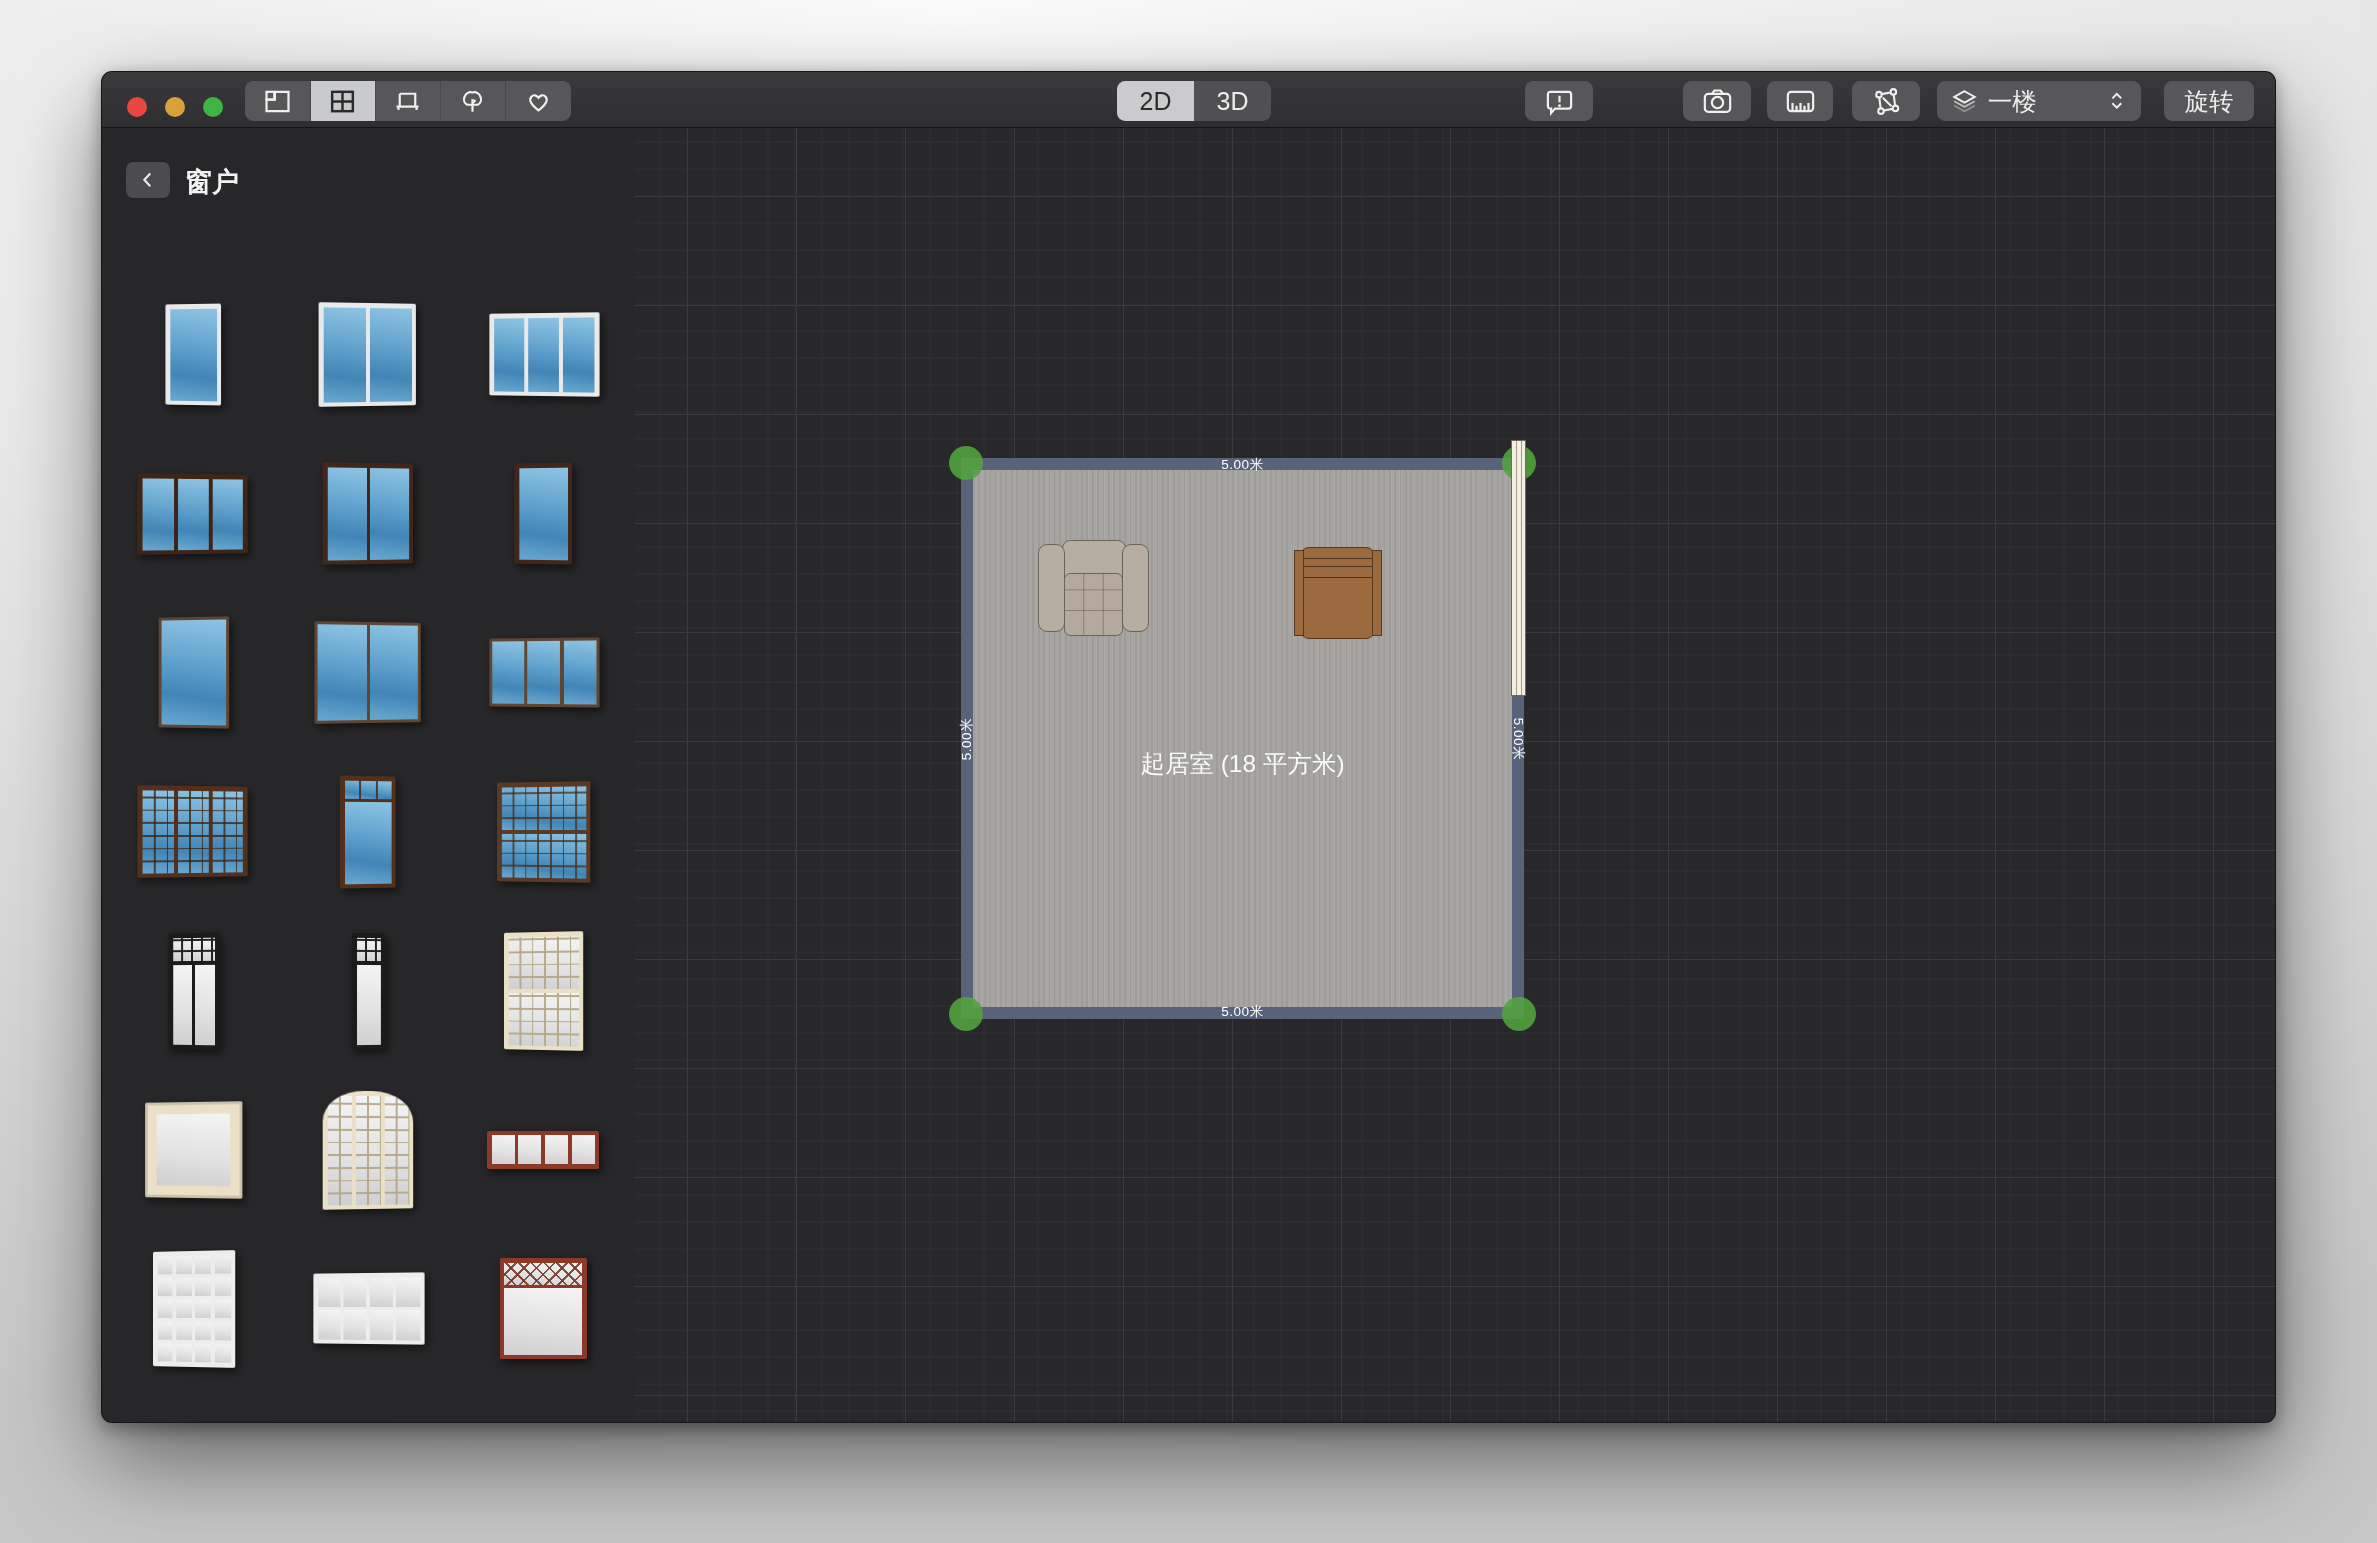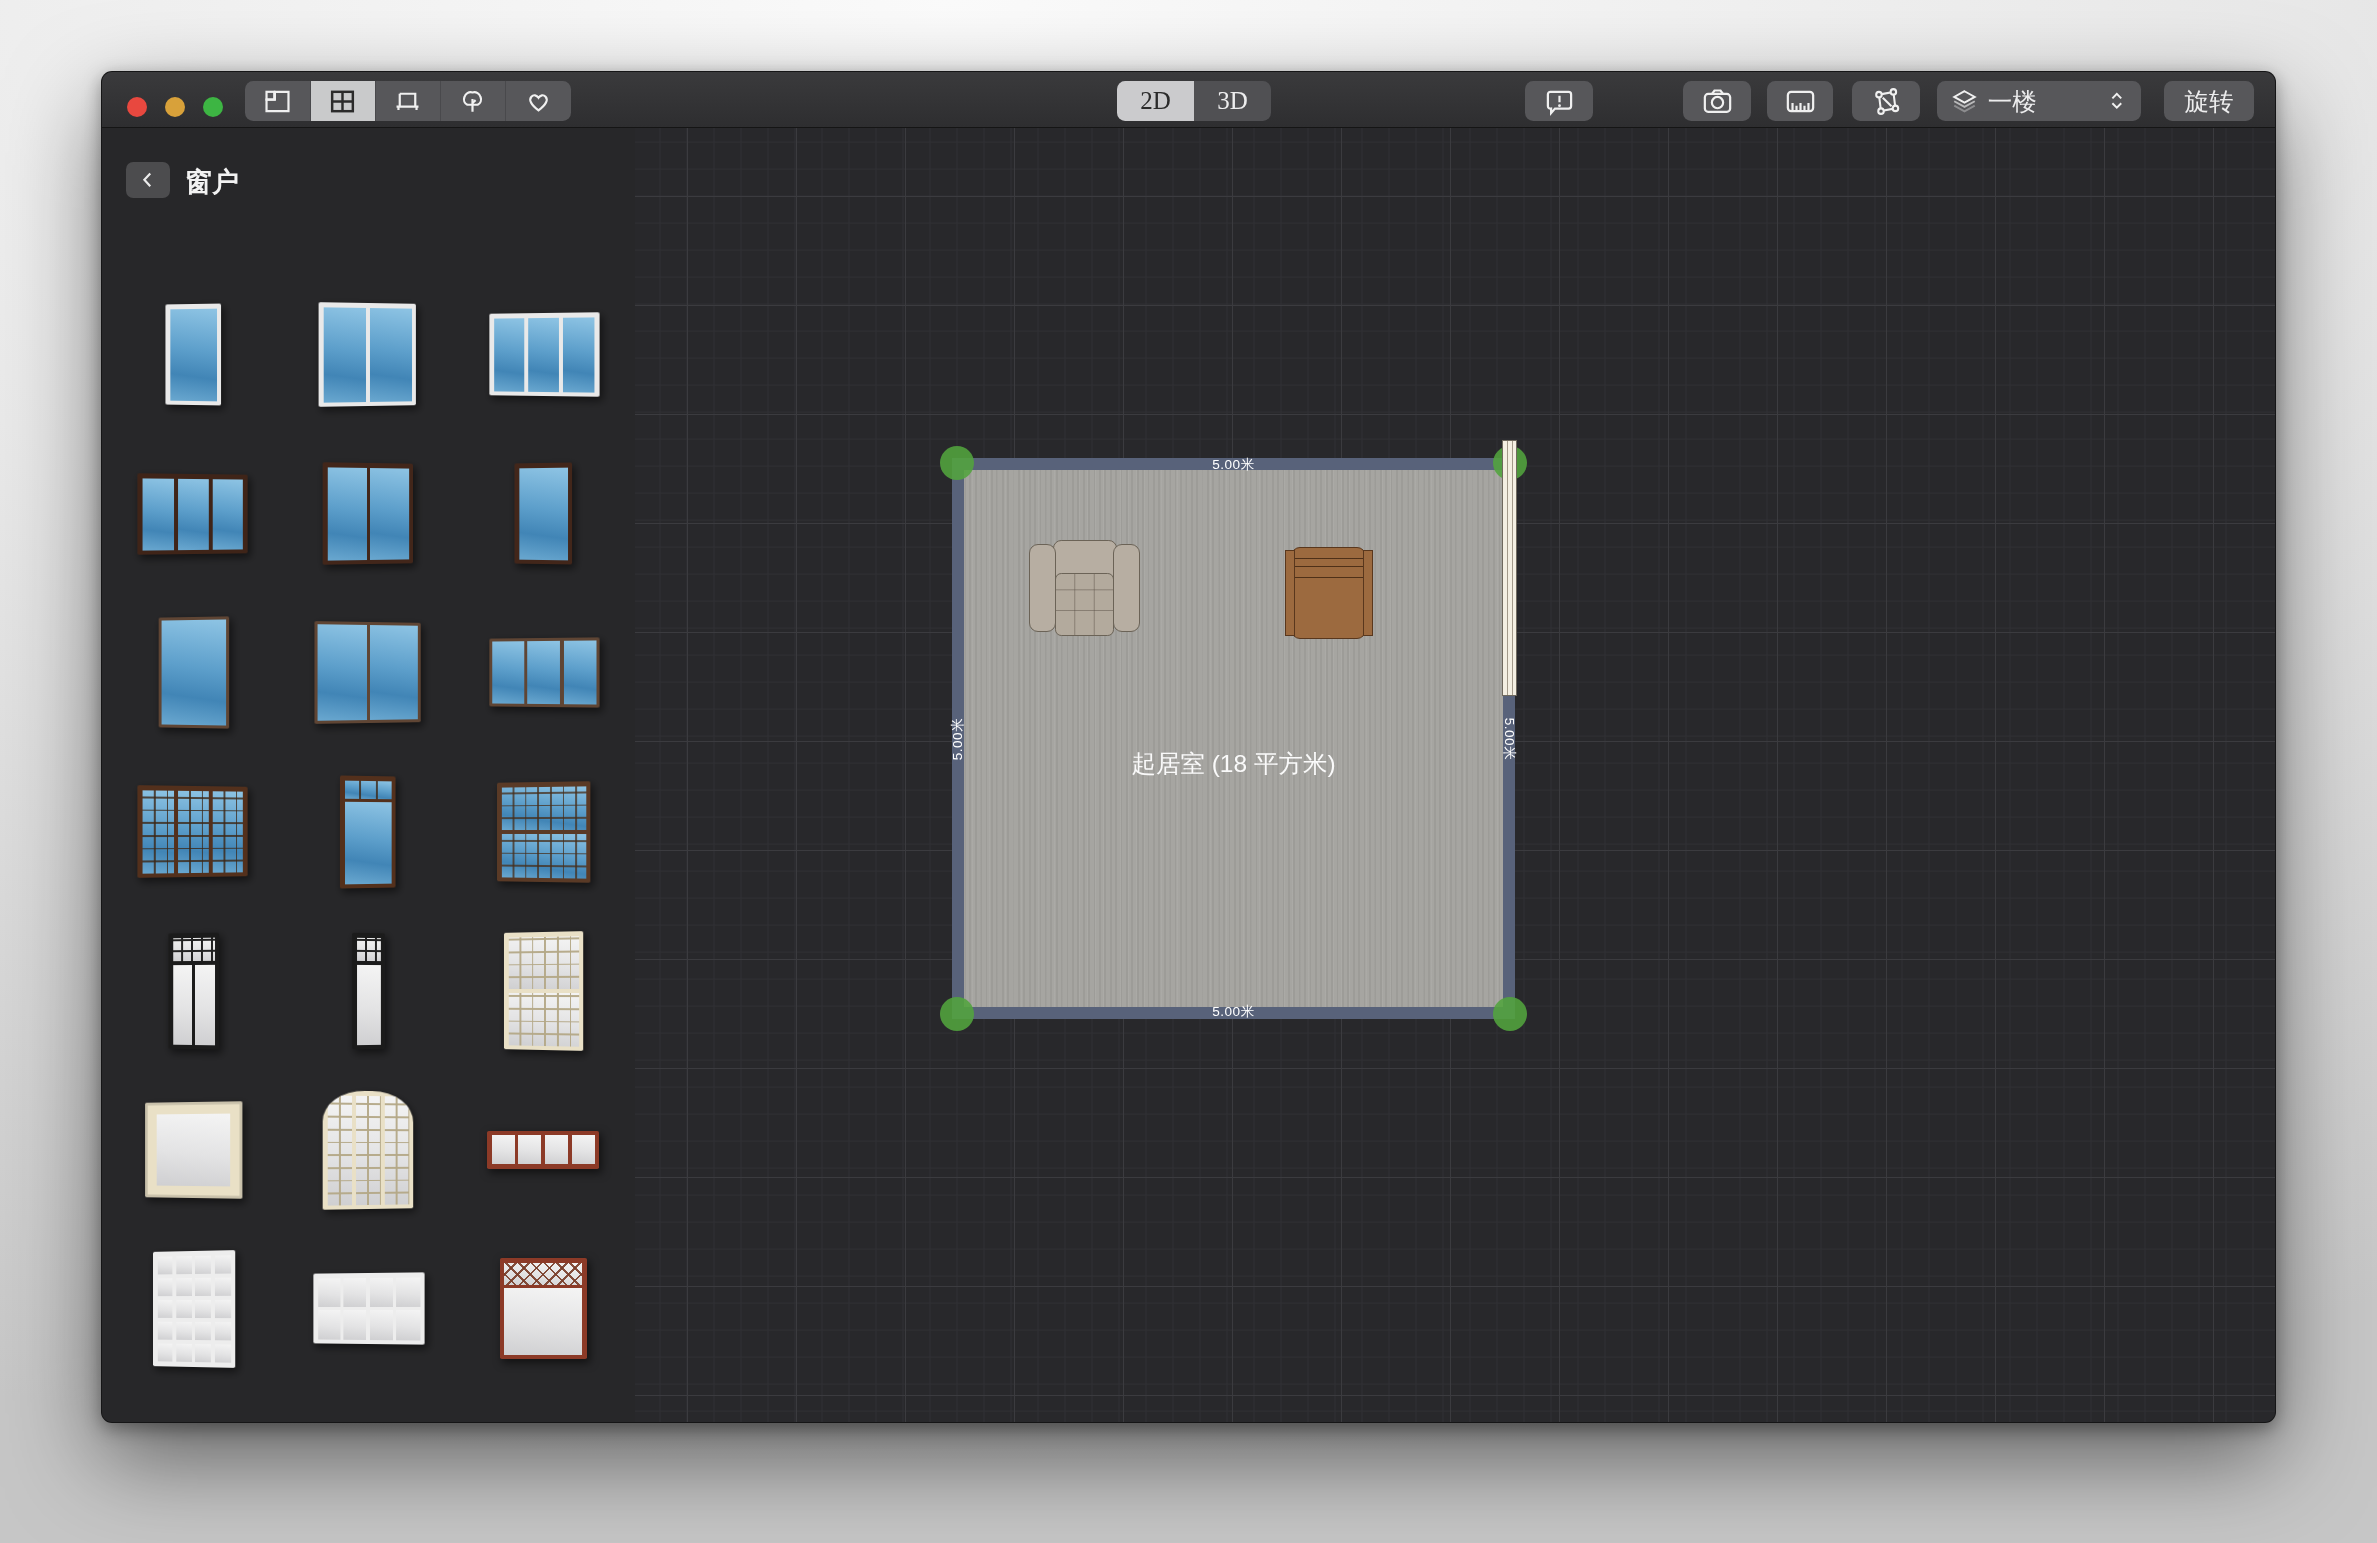--- a/index.html
+++ b/index.html
@@ -25,21 +25,21 @@
     border-radius:8.2px; display:flex; align-items:center; justify-content:center; }
   .segmented { padding:0; overflow:hidden; }
   .seg { width:65px; height:40px; display:flex; align-items:center; justify-content:center;
     color:#f0f0f0; border-right:0.9px solid #49494c; }
   .seg:last-child { border-right:none; }
   .seg.selected { background:#c9cacb; color:#2b2b2b; }
   .seg svg, .tb-btn svg { display:block; }
 
   .view-toggle { left:1015px; width:154px; background:#505053; }
   .vseg { width:77px; height:48px; display:flex; align-items:center; justify-content:center;
-    font-size:25px; font-weight:500; color:#ededee;font-family:Liberation Serif, serif; }
+    font-size:25px; font-weight:500; color:#ededee; }
   .vseg.selected { background:#cbcbcd; color:#2b2b2b; border-radius:0; }
 
   .dropdown { justify-content:flex-start; padding:0 12.7px; gap:9px; color:#ededee; }
   .dropdown .dd-label { font-size:24.5px; flex:1; }
   .rotate-btn { font-size:24.5px; color:#ededee; }
 
   
   .sidebar { position:absolute; left:0; top:56px; width:533px; bottom:0; background:#272729; }
   .back-btn { position:absolute; left:23.6px; top:34px; width:44px; height:36px; background:#4c4c4e;
     border-radius:7.2px; display:flex; align-items:center; justify-content:center; color:#ececec; }
@@ -76,21 +76,21 @@
   
   .canvas { position:absolute; left:533px; top:56px; right:0; bottom:0; background-color:#28282b;
     background-image:
       linear-gradient(to bottom,#3b3b3f 0.9px,transparent 0.9px),
       linear-gradient(to right,#3b3b3f 0.9px,transparent 0.9px),
       linear-gradient(to bottom,#303034 0.9px,transparent 0.9px),
       linear-gradient(to right,#303034 0.9px,transparent 0.9px);
     background-size:109px 109px,109px 109px,27px 27px,27px 27px;
     background-position:52px 68px,52px 68px,24.5px 13.6px,24.5px 13.6px; }
 
-  .room { position:absolute; left:317px; top:330px; width:563px; height:561px;
+  .room { position:absolute; left:326px; top:330px; width:563px; height:561px;
     background:#58627a; }
   .floor { position:absolute; inset:11.8px; background-color:#a6a5a1;
     background-image:
       repeating-linear-gradient(90deg, rgba(0,0,0,.055) 0 1.8px, transparent 1.8px 5.4px),
       repeating-linear-gradient(90deg, rgba(255,255,255,.05) 0 0.9px, transparent 0.9px 8.2px); }
 
   .dim { position:absolute; color:#fff; font-size:13.6px; letter-spacing:0.5px; white-space:nowrap; }
   .dim.top    { top:-1.8px; left:50%; transform:translateX(-50%); }
   .dim.bottom { bottom:-1.8px; left:50%; transform:translateX(-50%); }
   .dim.left   { left:6.3px; top:50%; transform:translate(-50%,-50%) rotate(-90deg); }

